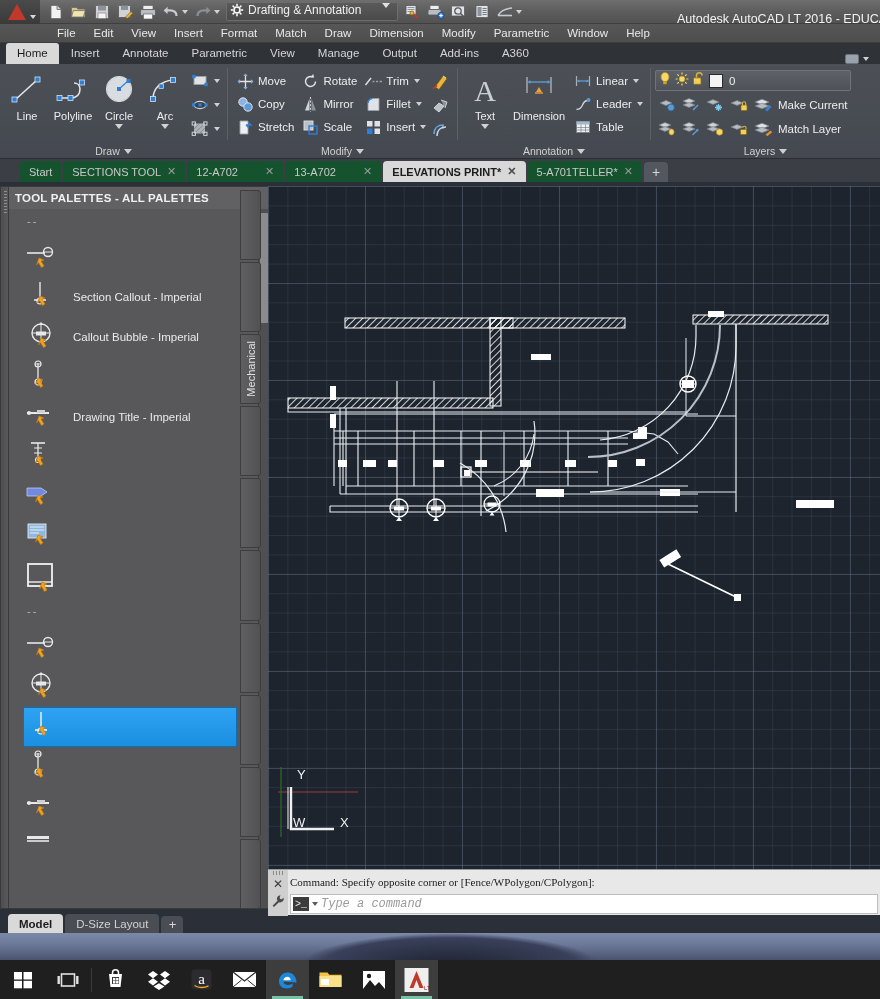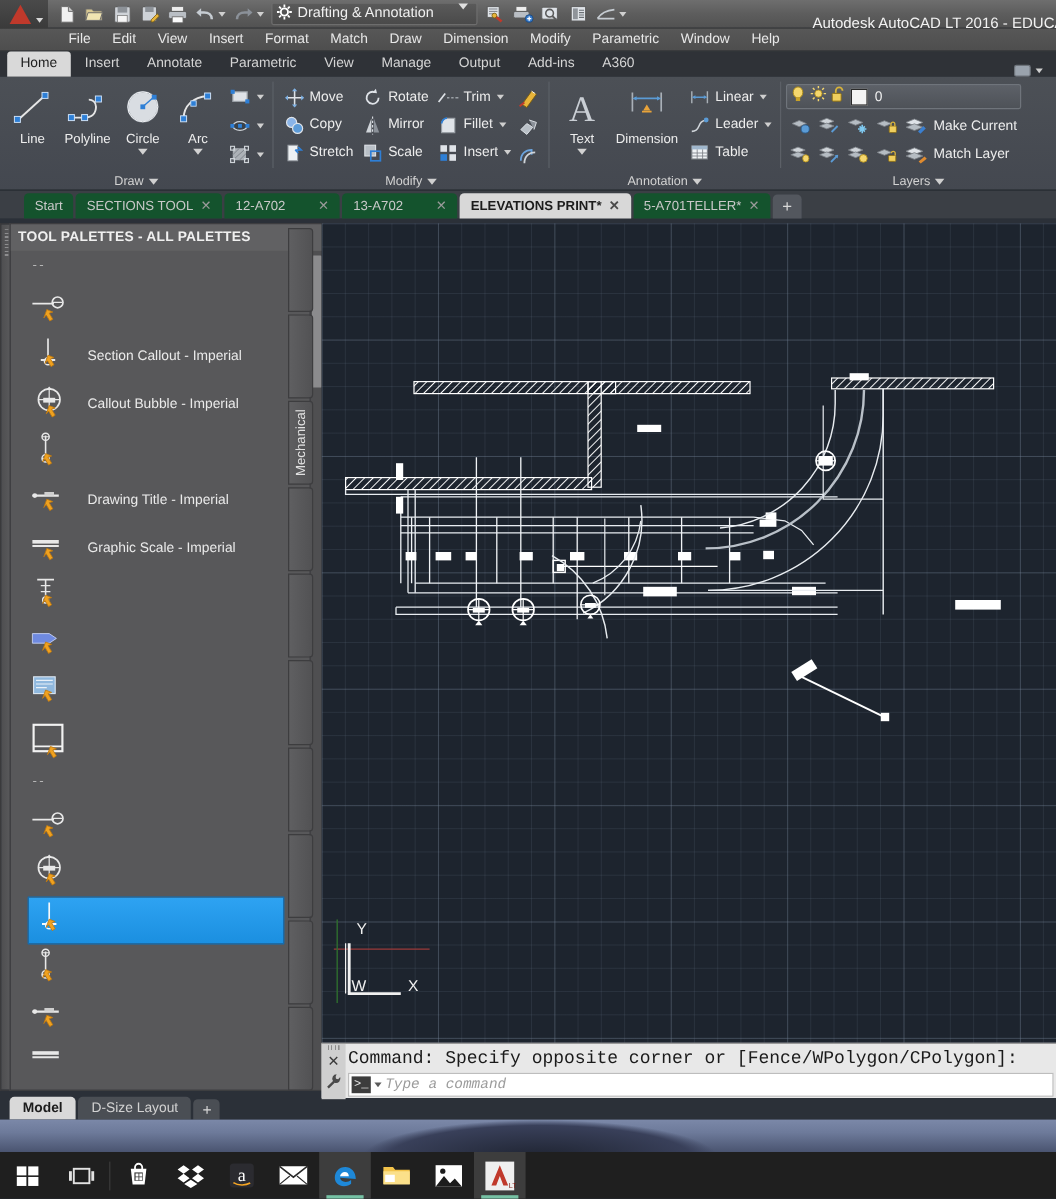--- a/index.html
+++ b/index.html
@@ -253,21 +253,21 @@
     padding-top: 1px; gap: 2px;
   }
   .cmd-dots {
     width: 10px; height: 4px;
     background: repeating-linear-gradient(to right,#8b8b8b 0 1px, transparent 1px 3px);
     margin-bottom: 1px;
   }
   .cmd-close { font-size: 12px; color: #3a3a3a; cursor: pointer; line-height: 12px; }
   .cmd-history {
     position: absolute; left: 22px; top: 2px; right: 2px; height: 20px;
-    font-family: Liberation Mono, monospace; font-size: 15px; color: #1a1a1a;
+    font-family: Liberation Serif, serif; font-size: 11px; color: #1a1a1a;
     display: flex; align-items: center; white-space: nowrap; overflow: hidden;
   }
   .cmd-inputrow {
     position: absolute; left: 22px; top: 24px; right: 2px; height: 20px;
     display: flex; align-items: center; gap: 3px;
     background: #ffffff; border: 1px solid #bdbdbd;
   }
   .cmd-prompt-ico {
     width: 16px; height: 14px; background: #3c3c3c; color: #e8e8e8;
     font-family: "Liberation Mono", monospace; font-size: 10px;
@@ -983,30 +983,20 @@
             <svg width="38" height="34" viewBox="0 0 38 34">
                 <path d="M2 13h22" stroke="#e8e8e8" stroke-width="2"></path>
                 <rect x="12" y="10" width="8" height="3" fill="#cfcfcf"></rect>
                 <circle cx="4" cy="13" r="2" fill="#e8e8e8"></circle>
                 <path d="M14 16l5 2-3 1 3 5-2.5 1.5-3-5-2 2.5z" fill="#f0a220" stroke="#c07a10" stroke-width="0.7"></path>
               </svg>
           </span>
           <span class="plabel">Drawing Title - Imperial</span>
         </div>
 
-        <div class="pal-item">
-          <span class="pal-icon">
-            <svg width="38" height="34" viewBox="0 0 38 34">
-                <rect x="2" y="10" width="22" height="3" fill="#e8e8e8"></rect>
-                <path d="M2 15h22" stroke="#e8e8e8" stroke-width="1.6"></path>
-                <path d="M14 17l5 2-3 1 3 5-2.5 1.5-3-5-2 2.5z" fill="#f0a220" stroke="#c07a10" stroke-width="0.7"></path>
-              </svg>
-          </span>
-          <span class="plabel">Graphic Scale - Imperial</span>
-        </div>
 
         <div class="pal-item">
           <span class="pal-icon">
             <svg width="38" height="34" viewBox="0 0 38 34">
                 <path d="M6 3h14" stroke="#e8e8e8" stroke-width="1.6"></path>
                 <path d="M13 3v18" stroke="#e8e8e8" stroke-width="1.3"></path>
                 <path d="M9 8h8M9 13h8" stroke="#e8e8e8" stroke-width="1"></path>
                 <circle cx="13" cy="20" r="2.5" fill="none" stroke="#e8e8e8" stroke-width="1.1"></circle>
                 <path d="M13 16l5 2-3 1 3 5-2.5 1.5-3-5-2 2.5z" fill="#f0a220" stroke="#c07a10" stroke-width="0.7"></path>
               </svg>

